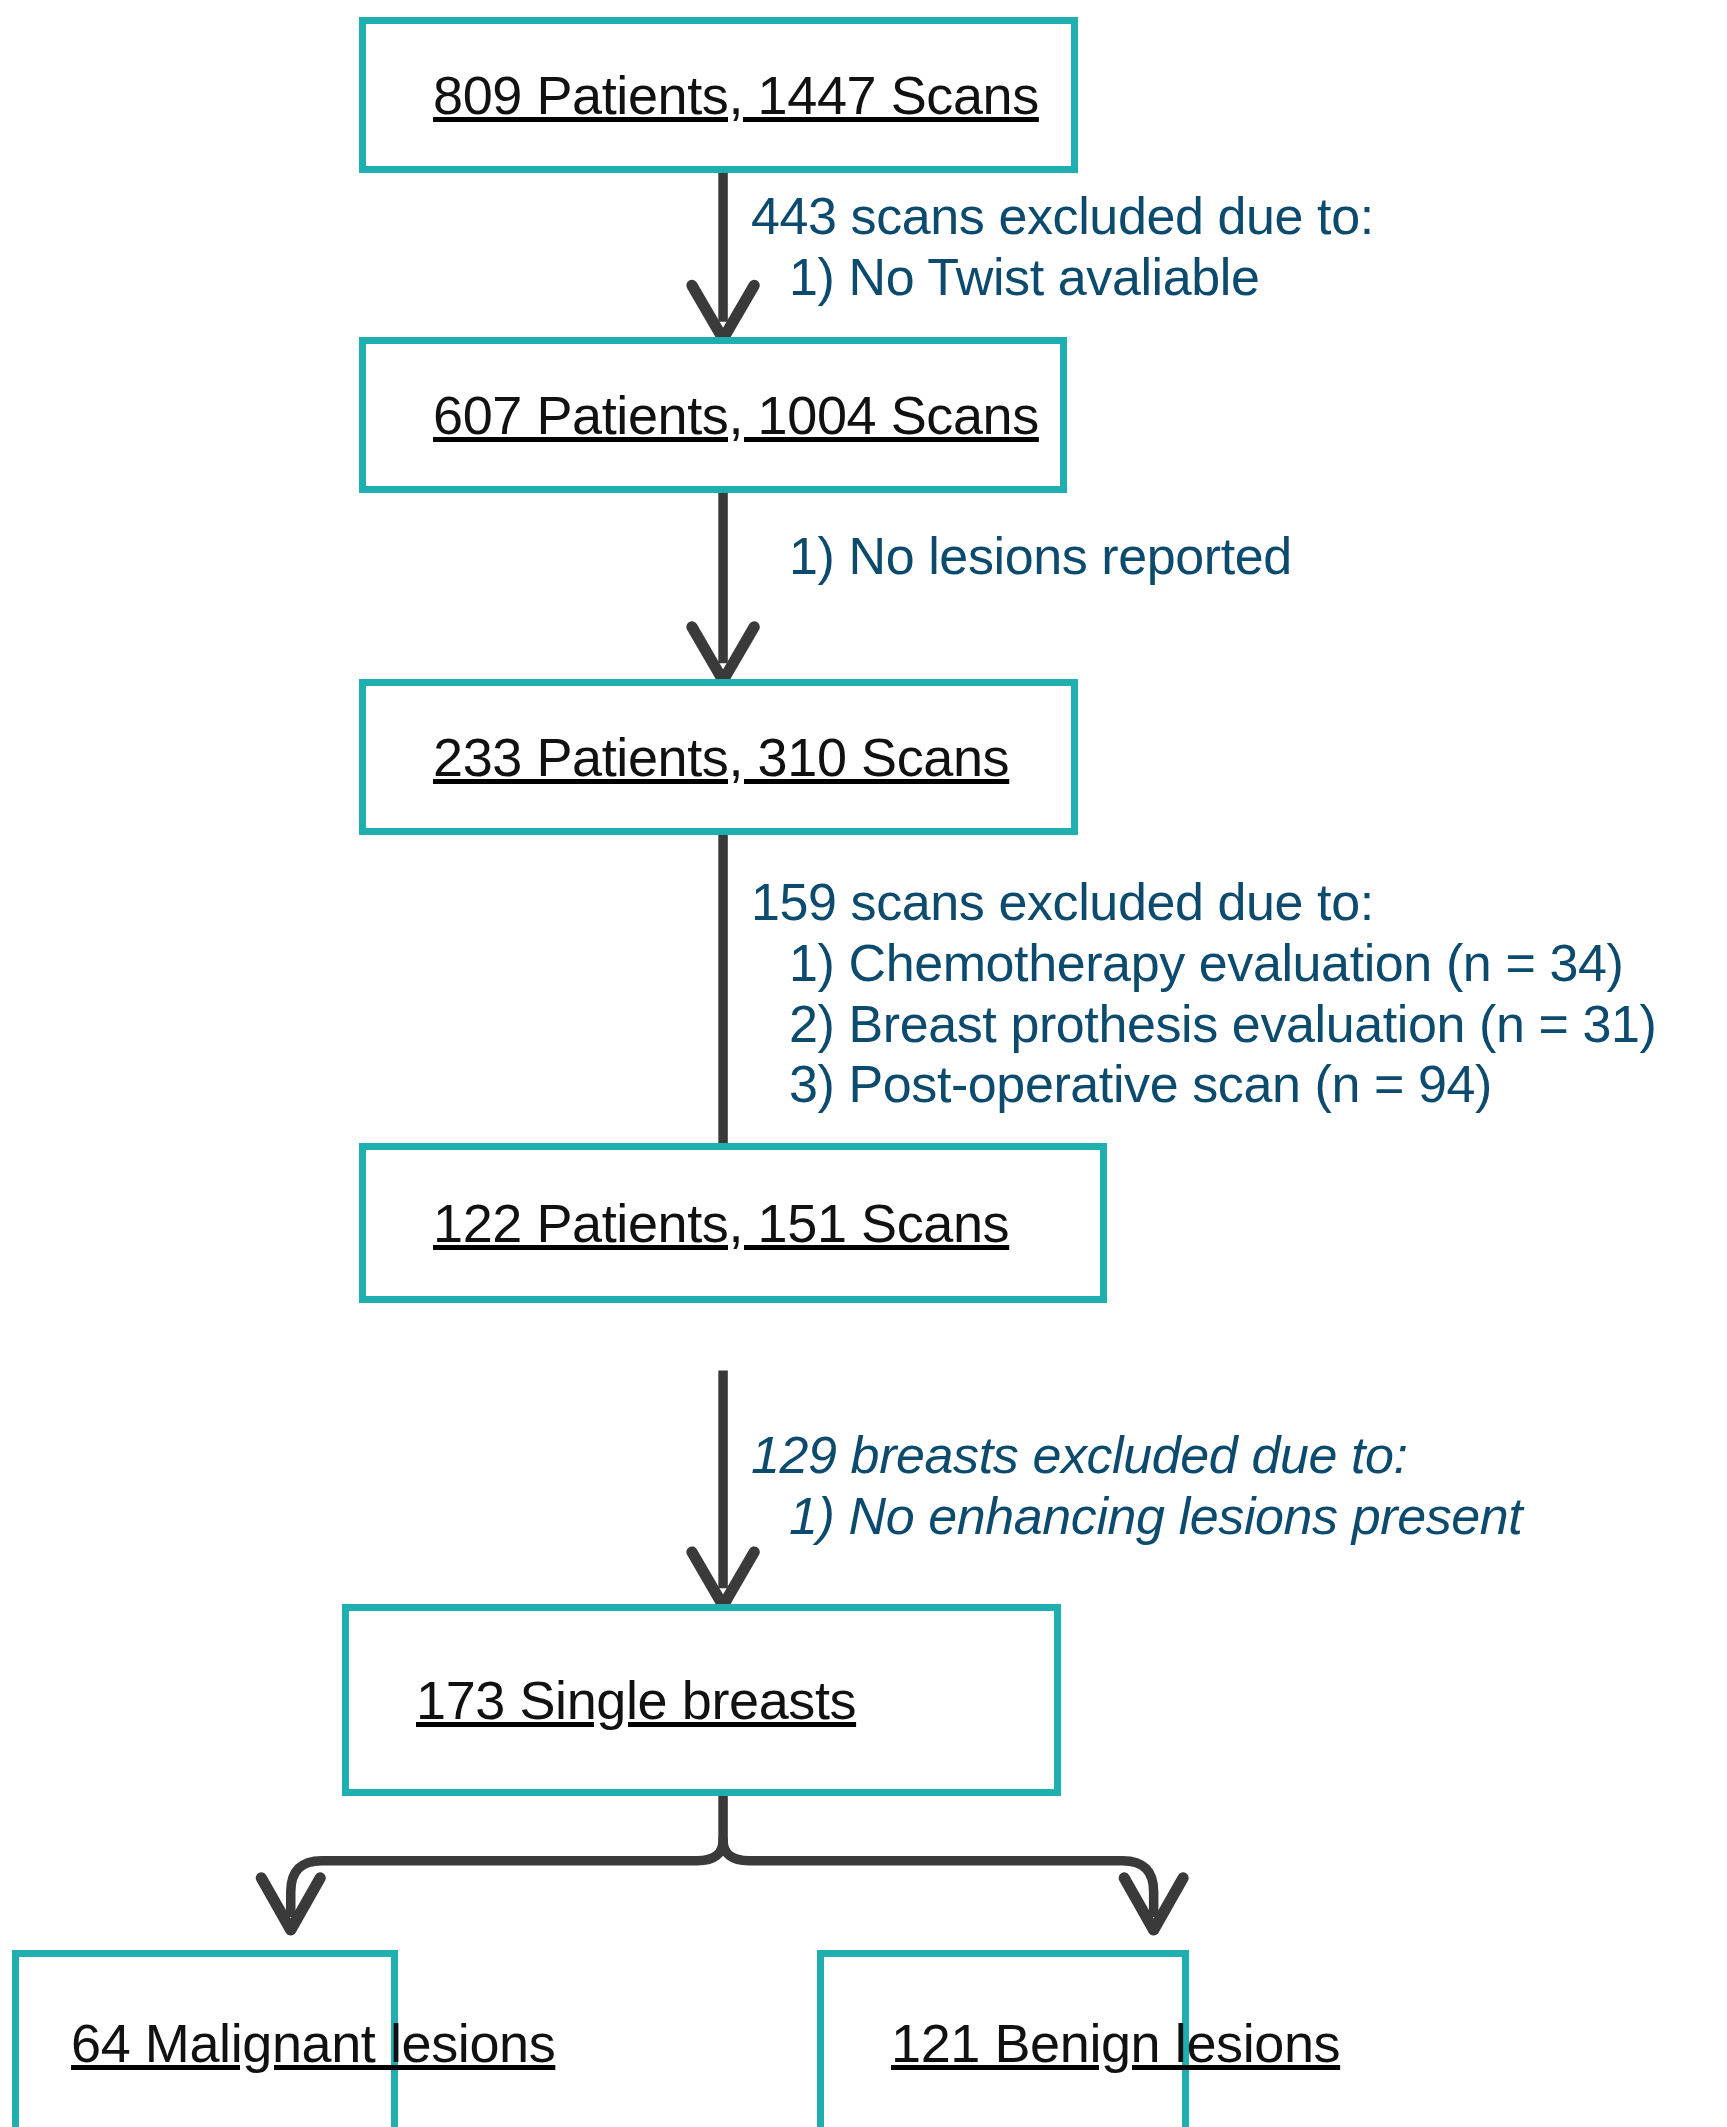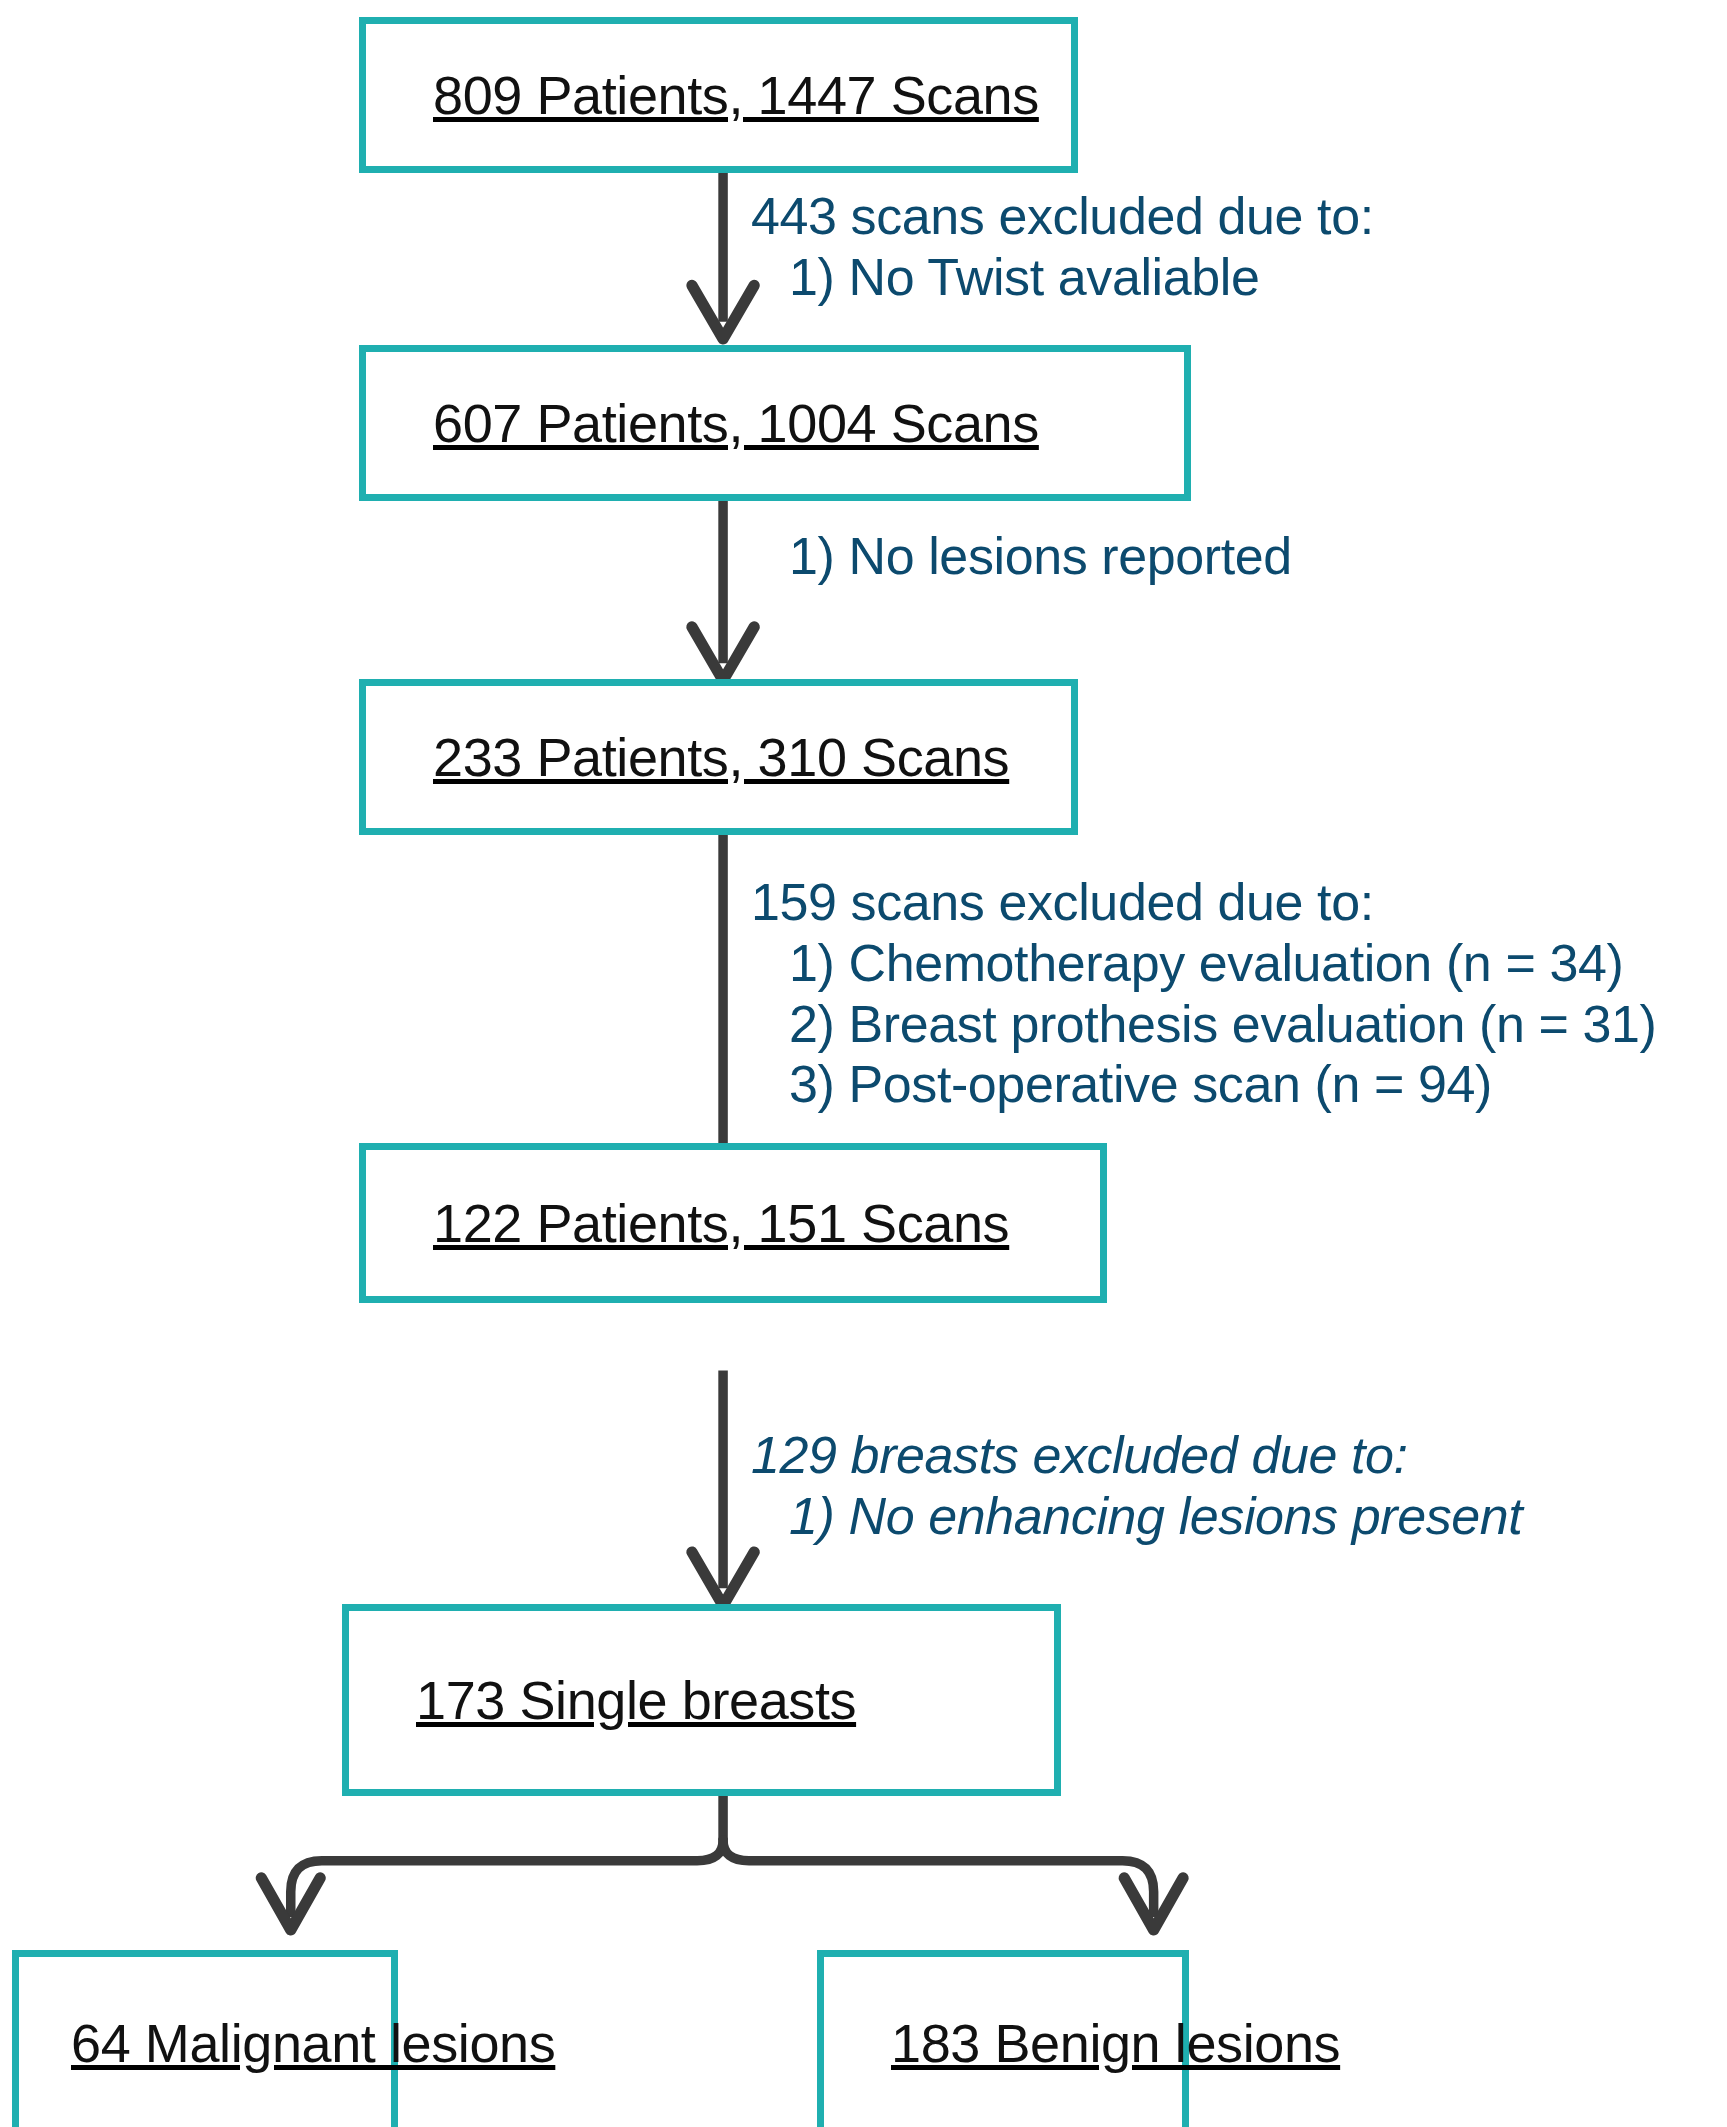--- a/index.html
+++ b/index.html
@@ -118,42 +118,42 @@
 
       <path d="M 836 2128 Q 836 2152 866 2152 L 1298 2152 Q 1334 2152 1334 2188 L 1334 2212" stroke-width="11" stroke-linecap="round"></path>
       <path d="M 1300 2172 L 1334 2232 L 1368 2172" stroke-width="13" stroke-linecap="round" stroke-linejoin="round"></path>
     </g>
   </svg>
 
   <div class="flow-box box-main" style="left:359px; top:17.3px; width:719px; height:156px;">
     <span class="box-label">809 Patients, 1447 Scans</span>
   </div>
 
-  <div class="flow-box box-main" style="left:359px; top:337px; width:832px; height:156px;margin-top:8px;">
+  <div class="flow-box box-main" style="left:359px; top:337px; width:708px; height:156px;">
     <span class="box-label">607 Patients, 1004 Scans</span>
   </div>
 
   <div class="flow-box box-main" style="left:359px; top:679px; width:719px; height:156px;">
     <span class="box-label">233 Patients, 310 Scans</span>
   </div>
 
   <div class="flow-box box-main" style="left:359px; top:1143px; width:748px; height:160px;">
     <span class="box-label">122 Patients, 151 Scans</span>
   </div>
 
   <div class="flow-box box-main" style="left:342px; top:1604px; width:719px; height:192px;">
     <span class="box-label">173 Single breasts</span>
   </div>
 
   <div class="flow-box box-terminal" style="left:12px; top:1950px; width:386px; height:186px;">
     <span class="box-label">64 Malignant lesions</span>
   </div>
 
   <div class="flow-box box-terminal-right" style="left:817px; top:1950px; width:372px; height:186px;">
-    <span class="box-label">183 Benign lesions</span>
+    <span class="box-label">121 Benign lesions</span>
   </div>
 
   <div class="exclusion" style="left:751px; top:186px;">
     <span class="exc-head">443 scans excluded due to:</span>
     <span class="exc-item">1) No Twist avaliable</span>
   </div>
 
   <div class="exclusion" style="left:751px; top:526px;">
     <span class="exc-item">1) No lesions reported</span>
   </div>

